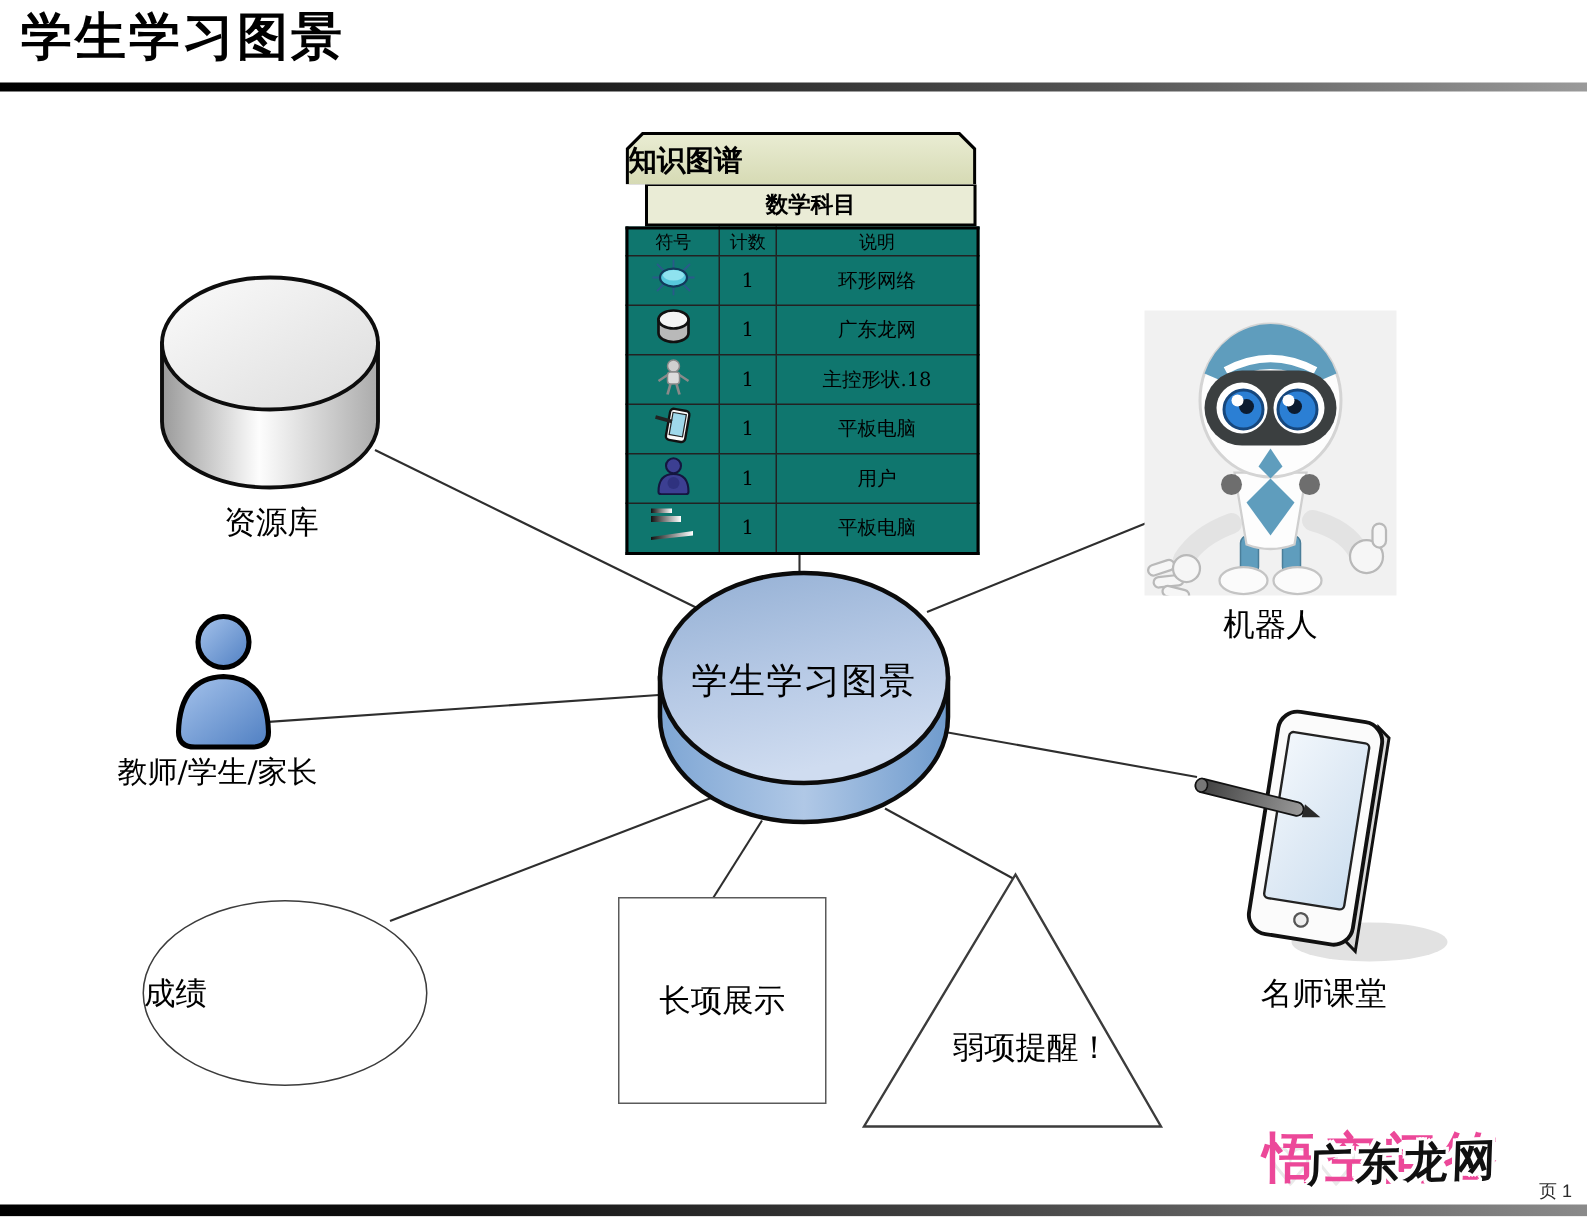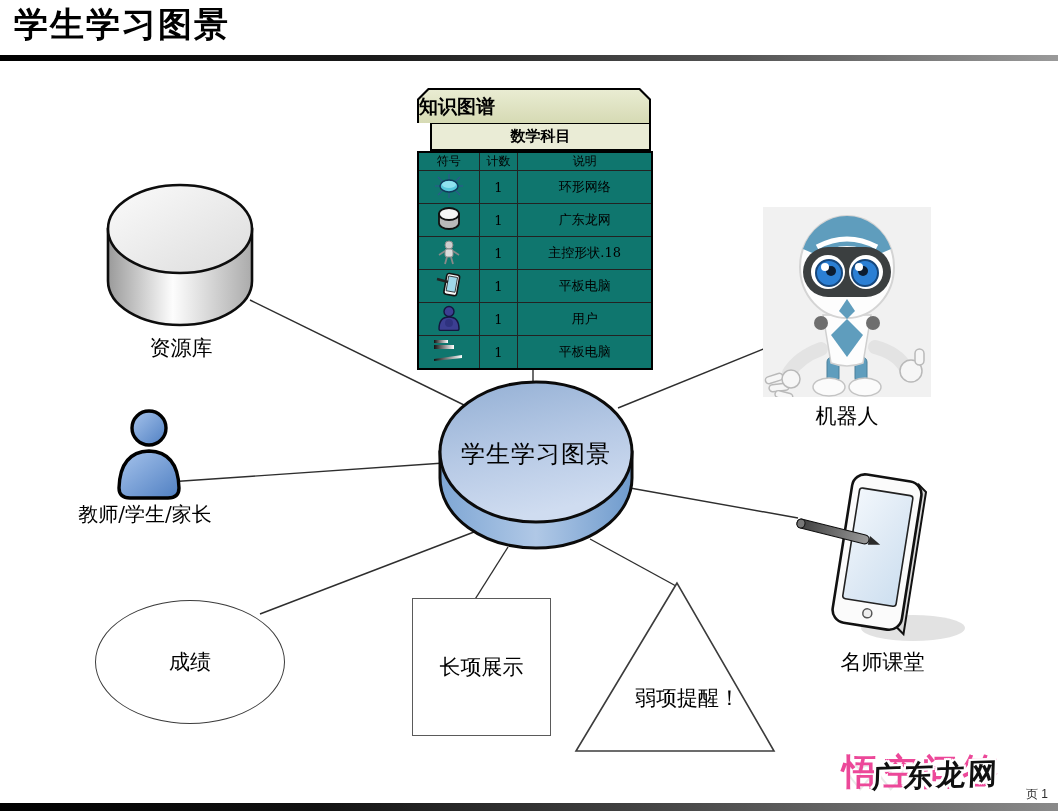--- a/index.html
+++ b/index.html
@@ -32,21 +32,21 @@
   .col-sym{width:60px;}.col-cnt{width:38px;}.col-desc{width:134px;}
 
   
   .node-label{position:absolute;text-align:center;font-family:"DejaVu Serif",serif;
               font-size:21px;color:#000;}
 
   .shape-abs{position:absolute;}
 
   .grades-ellipse{position:absolute;left:95px;top:600px;width:188px;height:122px;
                   border:1.5px solid #3c3c3c;border-radius:50%;background:#fff;
-                  display:flex;align-items:center;justify-content:center;}
+                  display:flex;align-items:center;justify-content:flex-start;}
   .strengths-rect{position:absolute;left:370px;top:598px;width:137px;height:136px;
                   border:1.5px solid #5a5a5a;background:#fff;
                   display:flex;align-items:center;justify-content:center;margin-left:42px;}
   .shape-text{font-family:"DejaVu Serif",serif;font-size:21px;color:#000;}
 
   .center-label{position:absolute;left:430px;top:438px;width:212px;text-align:center;
                 font-family:"DejaVu Serif",serif;font-size:24px;color:#000;letter-spacing:1px;}
 
   .robot-box{position:absolute;left:763px;top:207px;width:168px;height:190px;background:#f1f1f1;}
 

